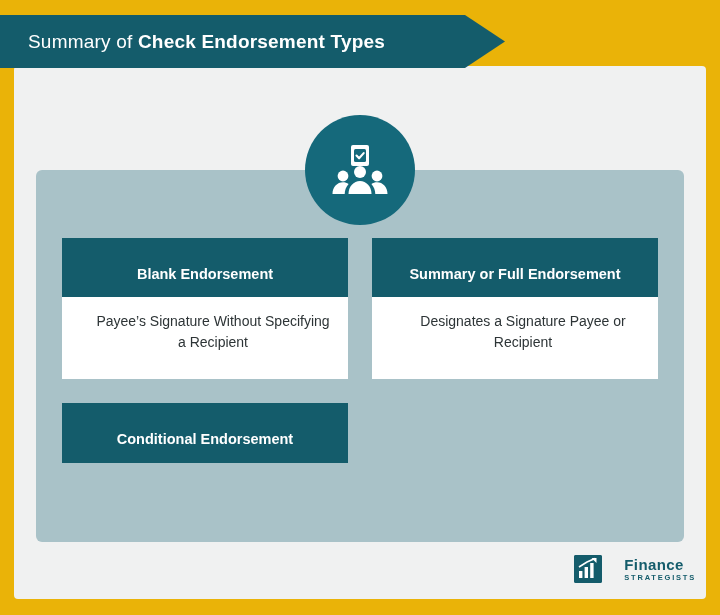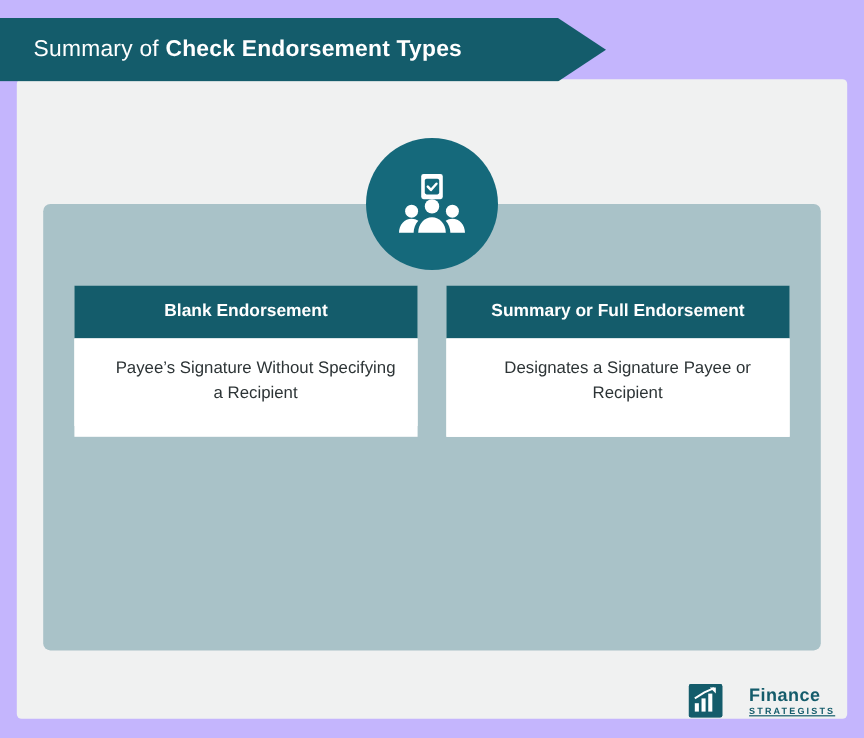--- a/index.html
+++ b/index.html
@@ -10,21 +10,21 @@
     width: 720px;
     height: 615px;
     background: #ffffff;
     font-family: "Liberation Sans", sans-serif;
     overflow: hidden;
   }
   .page {
     position: relative;
     width: 720px;
     height: 615px;
-    background: #c4b5fd;
+    background: #eab308;
   }
   
   .backdrop {
     position: absolute;
     left: 14px;
     top: 66px;
     width: 692px;
     height: 533px;
     background: #f0f1f1;
     border-radius: 4px;
@@ -95,41 +95,41 @@
     width: 286px;
     background: #ffffff;
     box-shadow: 0 0 0 0 rgba(0,0,0,0);
   }
   .box-title {
     background: #145c6b;
     color: #ffffff;
     font-size: 14.5px;
     font-weight: 700;
     text-align: center;
-    padding: 13px 10px 14px 10px;
+    padding: 28px 10px 14px 10px;
     line-height: 1.2;
   }
   .box-body {
     background: #ffffff;
     color: #2d3436;
     font-size: 14px;
     line-height: 1.45;
     text-align: center;
     padding: 14px 18px 18px 34px;
     min-height: 62px;
     box-sizing: border-box;
   }
   .row2 .box-body {
     min-height: 82px;
   }
   
   .logo {
     position: absolute;
     right: 24px;
-    bottom: 17px;
+    bottom: 32px;
     display: flex;
     align-items: center;
     gap: 22px;
   }
   .logo-mark {
     width: 28px;
     height: 28px;
     background: #145c6b;
     border-radius: 2px;
     position: relative;
@@ -143,21 +143,20 @@
     font-size: 15px;
     font-weight: 700;
     letter-spacing: 0.4px;
   }
   .logo-sub {
     color: #145c6b;
     font-size: 7.5px;
     font-weight: 700;
     letter-spacing: 1.8px;
     margin-top: 2px;
-    text-decoration: underline;
   }
 </style>
 </head>
 <body>
 
 <div class="page">
 
   <div class="backdrop"></div>
 
   <div class="header-ribbon">
@@ -195,20 +194,21 @@
       <div class="box-body">Payee’s Signature Without Specifying a Recipient</div>
     </div>
 
 
     <div class="box row2">
       <div class="box-title">Summary or Full Endorsement</div>
       <div class="box-body">Designates a Signature Payee or Recipient</div>
     </div>
 
     <div class="box row2">
+      <div class="box-title">Conditional Endorsement</div>
     </div>
 
   </div>
 
   <div class="logo">
     <span class="logo-mark">
       <svg width="28" height="28" viewBox="0 0 28 28" xmlns="http://www.w3.org/2000/svg">
         <rect x="0" y="0" width="28" height="28" rx="2" fill="#145c6b"></rect>
         <rect x="5" y="16" width="3.4" height="7" fill="#ffffff"></rect>
         <rect x="10.6" y="12" width="3.4" height="11" fill="#ffffff"></rect>

